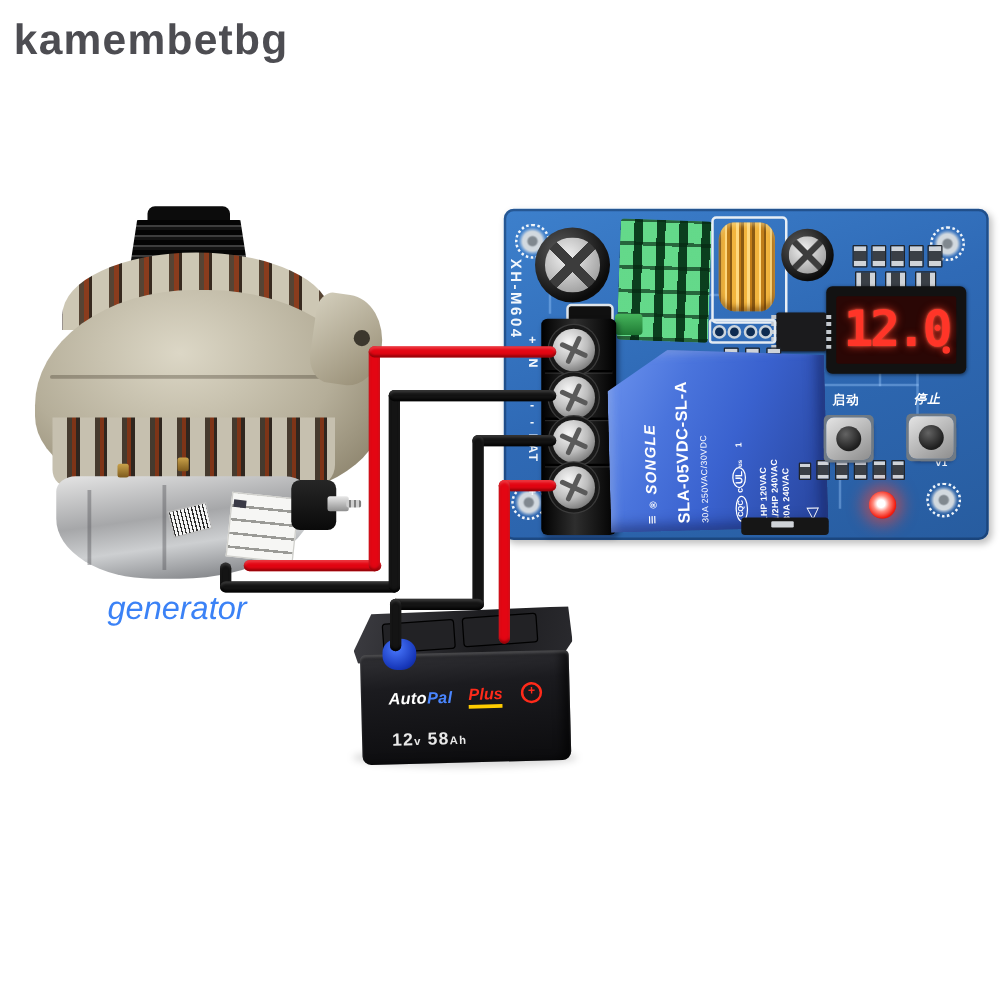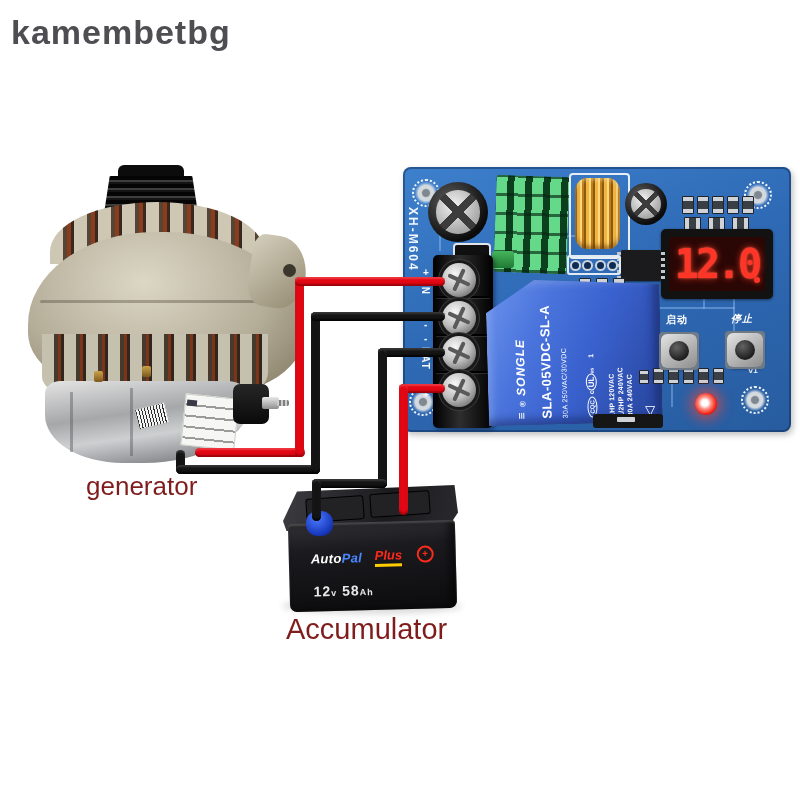--- a/index.html
+++ b/index.html
@@ -2,21 +2,21 @@
 <html><head>
 <meta charset="utf-8">
 <style>
   html,body{margin:0;padding:0;background:#fff;}
   #stage{position:relative;width:800px;height:800px;background:#fff;overflow:hidden;
          font-family:"Liberation Sans",sans-serif;}
   .abs{position:absolute;}
 
   
   .watermark{left:11px;top:13px;font-size:34px;font-weight:bold;color:#4d4d52;letter-spacing:1px;}
-  .caption{color:#7f1d1d;font-size:26px;}
+  .caption{color:#3b82f6;font-size:26px;font-style:italic;}
   .cap-gen{left:86px;top:471px;}
   .cap-acc{left:286px;top:613px;font-size:29px;}
 
   
   .pulley-cap{left:118px;top:165px;width:66px;height:14px;background:#0c0c0c;border-radius:6px 6px 2px 2px;}
   .pulley{left:103px;top:176px;width:96px;height:44px;border-radius:8px/10px;
           background:repeating-linear-gradient(180deg,#050505 0 4px,#3e3e3e 4px 6px,#141414 6px 8px);
           clip-path:polygon(7% 0,93% 0,100% 100%,0 100%);}
   .fins-top{left:50px;top:202px;width:214px;height:62px;border-radius:100% 100% 0 0/160% 160% 0 0;
           background:repeating-linear-gradient(90deg,#cdc7b4 0 13px,#564434 13px 17px,#8a3c1d 17px 21px,#37291f 21px 24px);}
@@ -326,15 +326,14 @@
     <div class="abs bat-front">
       <div class="brand"><span>Auto</span><span class="p2">Pal</span></div>
       <div class="badge">Plus</div>
       <div class="badge-plus">+</div>
       <div class="spec">
         <span>12</span><small>v</small>
         <span>58</span><small>Ah</small>
       </div>
     </div>
   </div>
-  <div class="abs caption cap-acc">Accumulator</div>
 
 </div>
 
 </body></html>

